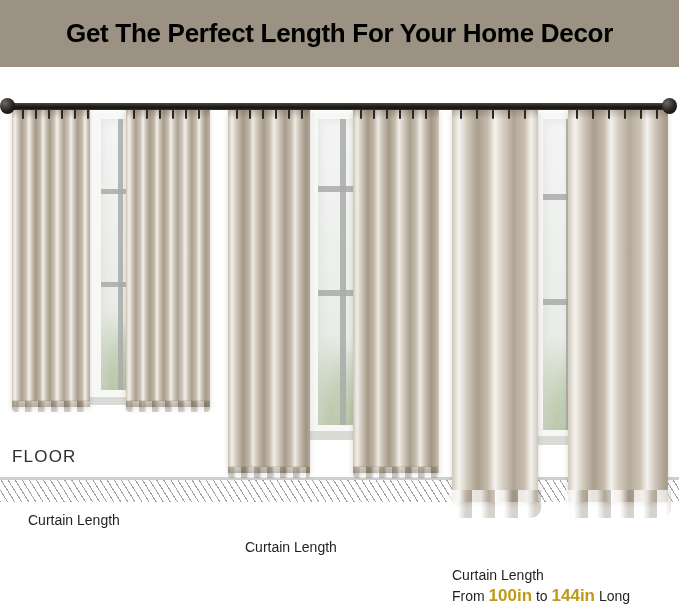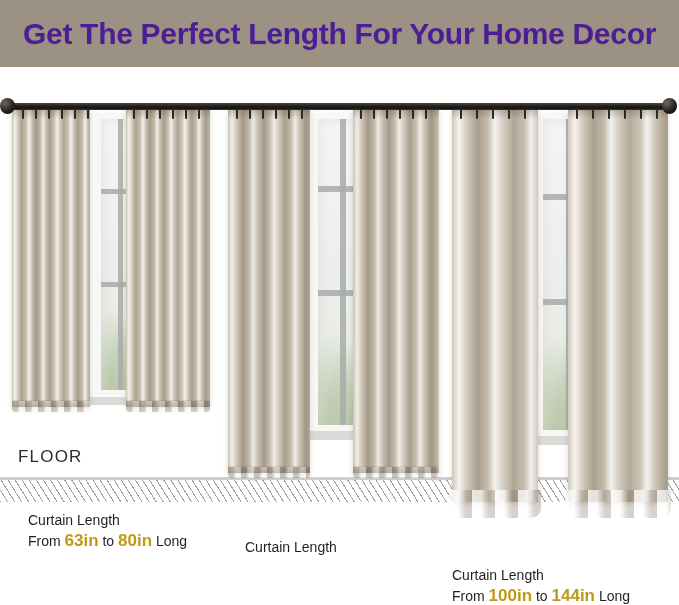--- a/index.html
+++ b/index.html
@@ -13,24 +13,24 @@
   .stage{position:absolute;left:0;top:0;width:679px;height:605px;overflow:hidden;}
 
   
   .banner{
     position:absolute;left:0;top:0;width:679px;height:67px;
     background:#9c9284;
     display:flex;align-items:center;justify-content:center;
     box-sizing:border-box;
   }
   .banner-title{
-    color:#4c1d95;
+    color:#000000;
     font-family:"Liberation Sans", sans-serif;
     font-weight:bold;
-    font-size:30px;
+    font-size:26px;
     letter-spacing:-0.3px;
     white-space:nowrap;
     text-shadow:0 1px 0 rgba(0,0,0,0.06);
   }
 
   
   .scene{
     position:absolute;left:0;top:67px;width:679px;height:538px;
     background:#ffffff;overflow:hidden;
   }
@@ -199,21 +199,21 @@
     <div class="window" style="left:537px;top:46px;width:60px;height:323px;">
       <div class="foliage"></div>
       <div class="mullion-v" style="left:47%;top:0;width:6px;height:100%;"></div>
       <div class="mullion-h" style="left:0;top:24%;width:100%;height:6px;"></div>
       <div class="mullion-h" style="left:0;top:58%;width:100%;height:6px;"></div>
     </div>
     <div class="sill" style="left:532px;top:369px;width:70px;height:9px;z-index:5;"></div>
 
     <div class="floor-line" style="top:410px;"></div>
     <div class="floor-hatch" style="top:413px;"></div>
-    <div class="floor-label" style="left:12px;top:380px;margin-left:6px;">FLOOR</div>
+    <div class="floor-label" style="left:12px;top:380px;">FLOOR</div>
 
     <div class="panel fine" style="left:12px;top:42px;width:78px;height:298px;">
       <div class="panel-top"></div>
       <div class="scallop"></div>
       <div class="hem"></div>
     </div>
     <div class="panel fine" style="left:126px;top:42px;width:84px;height:298px;">
       <div class="panel-top"></div>
       <div class="scallop"></div>
       <div class="hem"></div>
@@ -275,27 +275,20 @@
       <div class="hook" style="left:624px;"></div>
       <div class="hook" style="left:640px;"></div>
       <div class="hook" style="left:656px;"></div>
     </div>
     <div class="rod"></div>
     <div class="finial left"></div>
     <div class="finial right"></div>
 
     <div class="caption" style="left:28px;top:444px;">
       <span class="c-line1">Curtain Length</span>
-      <span class="c-line2">
-        <span>From</span>
-        <span class="num">63in</span>
-        <span>to</span>
-        <span class="num">80in</span>
-        <span>Long</span>
-      </span>
     </div>
 
     <div class="caption" style="left:245px;top:471px;">
       <span class="c-line1">Curtain Length</span>
     </div>
 
     <div class="caption" style="left:452px;top:499px;">
       <span class="c-line1">Curtain Length</span>
       <span class="c-line2">
         <span>From</span>

